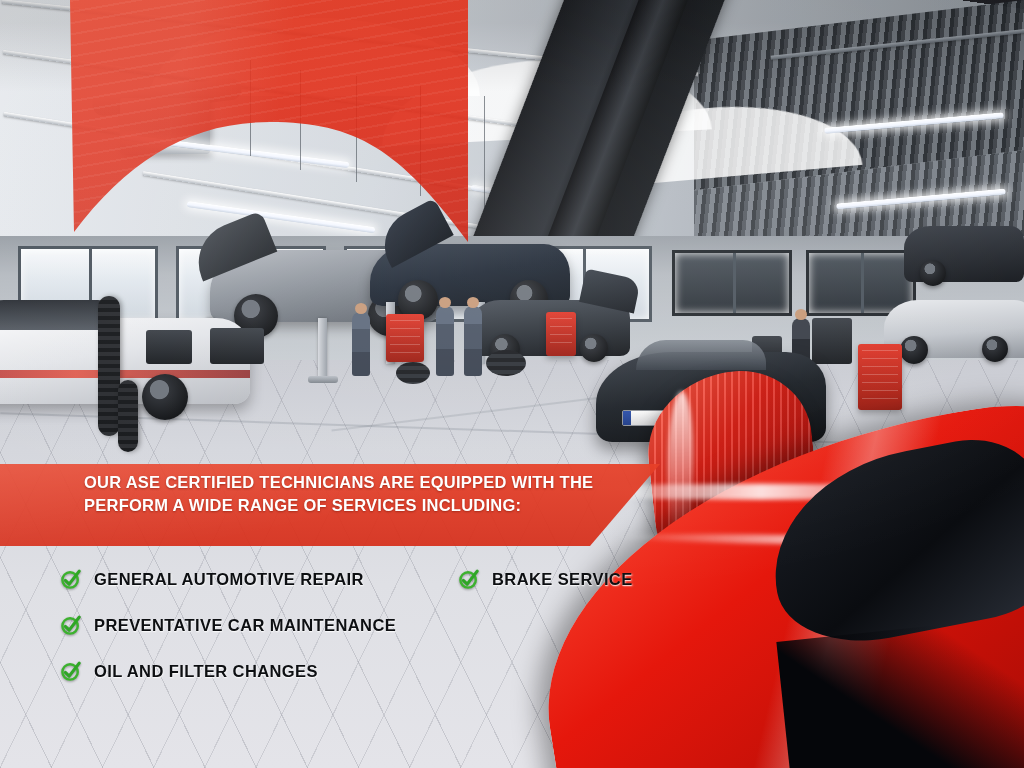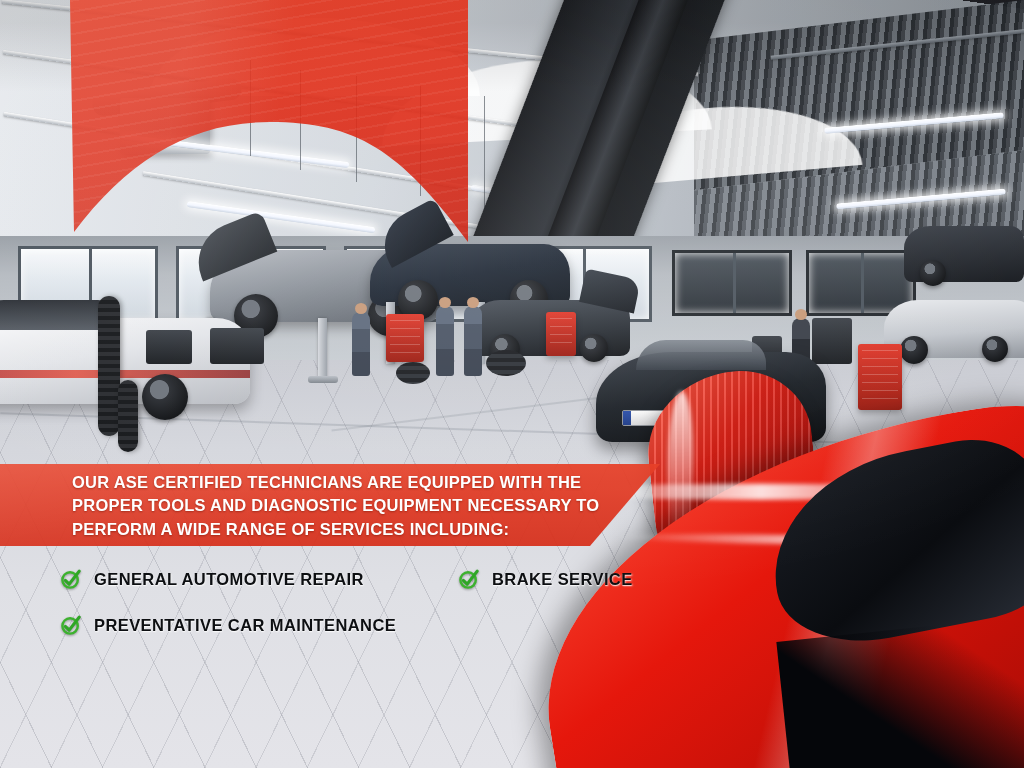--- a/index.html
+++ b/index.html
@@ -320,21 +320,21 @@
     position:absolute; left:0; top:464px; width:672px; height:82px;
     background:linear-gradient(180deg, rgba(231,64,40,.93), rgba(214,46,26,.93));
     -webkit-clip-path: polygon(0 0, 660px 0, 590px 82px, 0 82px);
     clip-path: polygon(0 0, 660px 0, 590px 82px, 0 82px);
   }
   .intro-band .sheen {
     position:absolute; inset:0;
     background:linear-gradient(168deg, rgba(255,255,255,.10), rgba(255,255,255,0) 55%);
   }
   .intro-text {
-    position:absolute; left:72px; top:471px; width:540px;
+    position:absolute; left:84px; top:471px; width:540px;
     color:#fff; font-weight:700; font-size:16.5px; line-height:1.42;
     letter-spacing:.25px; text-transform:uppercase;
     font-stretch:condensed;
     text-shadow:0 1px 2px rgba(110,20,5,.5);
   }
 
   
   .services { position:absolute; left:0; top:556px; width:1024px; height:180px; }
   .col { position:absolute; top:0; }
   .col.left  { left:60px;  width:420px; }
@@ -496,21 +496,20 @@
 
   <div class="banner">
     <div class="banner-inner-sheen"></div>
   </div>
 
   <div class="intro-band">
     <div class="sheen"></div>
   </div>
   <div class="intro-text">
     <div>OUR ASE CERTIFIED TECHNICIANS ARE EQUIPPED WITH THE</div>
-    <div>PROPER TOOLS AND DIAGNOSTIC EQUIPMENT NECESSARY TO</div>
     <div>PERFORM A WIDE RANGE OF SERVICES INCLUDING:</div>
   </div>
 
   <div class="services">
 
     <div class="col left">
       <div class="svc">
         <span class="check">
           <svg viewBox="0 0 24 24">
               <circle cx="11" cy="13" r="8.4" fill="none" stroke="#3CB22E" stroke-width="2.6"></circle>
@@ -521,20 +520,29 @@
       </div>
       <div class="svc">
         <span class="check">
           <svg viewBox="0 0 24 24">
               <circle cx="11" cy="13" r="8.4" fill="none" stroke="#3CB22E" stroke-width="2.6"></circle>
               <path d="M5.8 13.6 L10 17.6 L21 3.4" fill="none" stroke="#2FA626" stroke-width="3.4" stroke-linecap="round" stroke-linejoin="round"></path>
             </svg>
         </span>
         <span class="svc-label">PREVENTATIVE CAR MAINTENANCE</span>
       </div>
+      <div class="svc">
+        <span class="check">
+          <svg viewBox="0 0 24 24">
+              <circle cx="11" cy="13" r="8.4" fill="none" stroke="#3CB22E" stroke-width="2.6"></circle>
+              <path d="M5.8 13.6 L10 17.6 L21 3.4" fill="none" stroke="#2FA626" stroke-width="3.4" stroke-linecap="round" stroke-linejoin="round"></path>
+            </svg>
+        </span>
+        <span class="svc-label">OIL AND FILTER CHANGES</span>
+      </div>
     </div>
 
     <div class="col right">
       <div class="svc">
         <span class="check">
           <svg viewBox="0 0 24 24">
               <circle cx="11" cy="13" r="8.4" fill="none" stroke="#3CB22E" stroke-width="2.6"></circle>
               <path d="M5.8 13.6 L10 17.6 L21 3.4" fill="none" stroke="#2FA626" stroke-width="3.4" stroke-linecap="round" stroke-linejoin="round"></path>
             </svg>
         </span>

